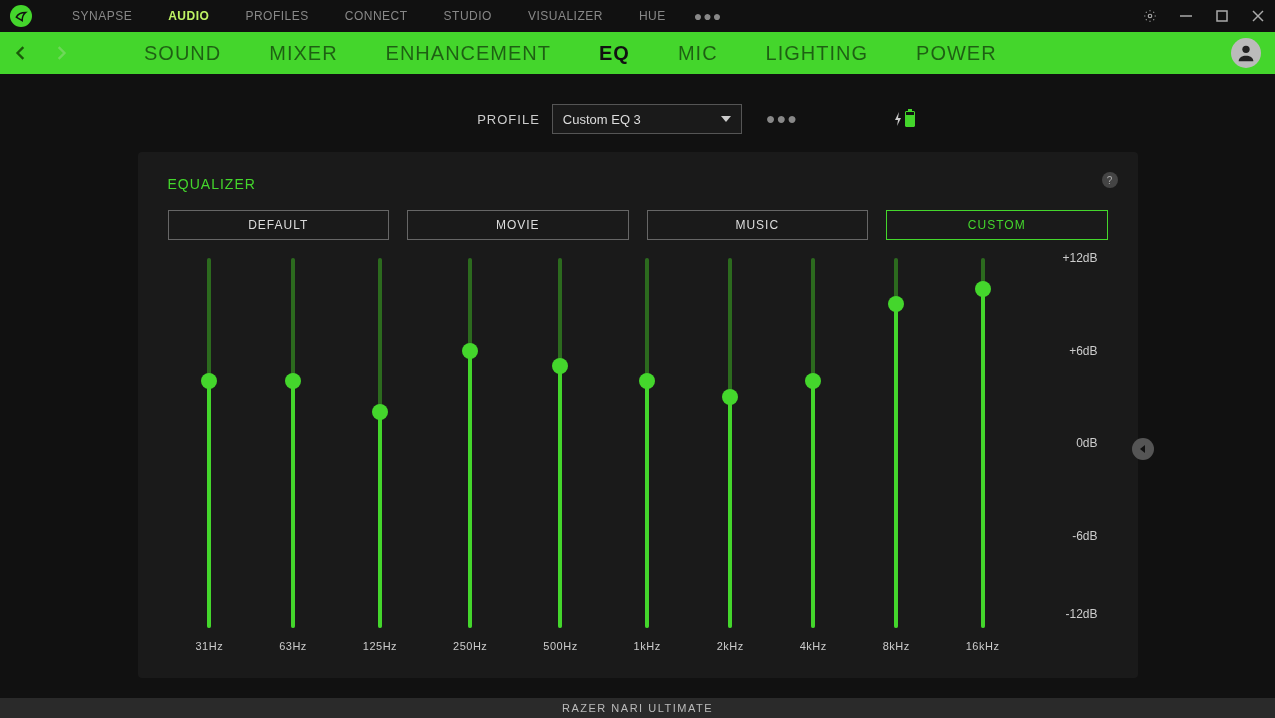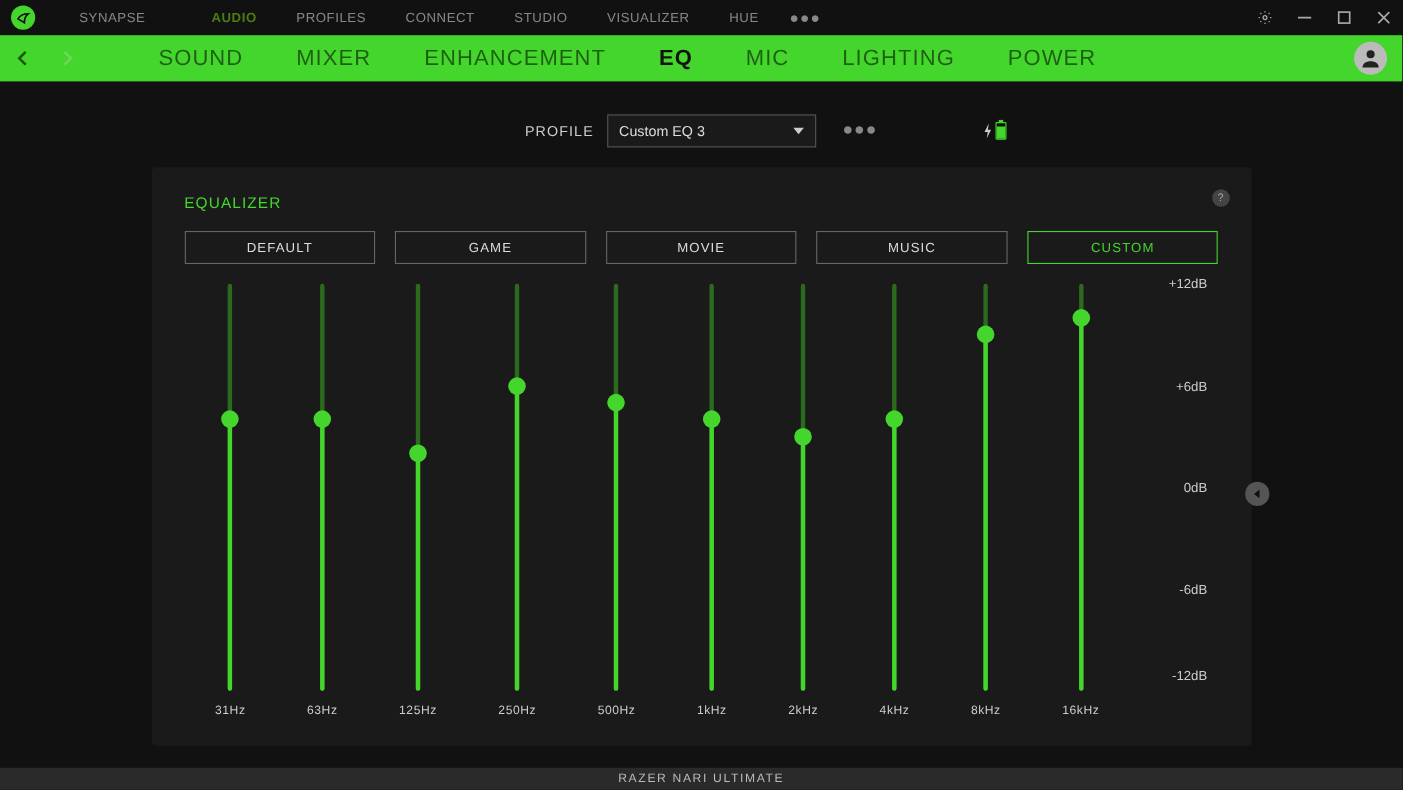--- a/index.html
+++ b/index.html
@@ -2,21 +2,21 @@
 <html><head>
 <meta charset="utf-8">
 <style>
   * { margin: 0; padding: 0; box-sizing: border-box; font-family: Arial, Helvetica, sans-serif; }
   html, body { width: 1275px; height: 718px; background: #111; color: #ccc; overflow: hidden; }
   .topbar { height: 32px; background: #111; display: flex; align-items: center; padding: 0 10px; }
   .logo-circle { width: 22px; height: 22px; border-radius: 50%; background: #44d62c; display: flex; align-items: center; justify-content: center; margin-right: 40px; }
   .logo-circle svg { width: 14px; height: 14px; }
   .top-tabs { display: flex; gap: 36px; font-size: 12px; letter-spacing: 0.5px; color: #888; }
   .top-tab { cursor: pointer; }
-  .top-tab.active { color: #4d7c0f; font-weight: bold; margin-left: 24px; }
+  .top-tab.active { color: #bef264; font-weight: bold; }
   .top-more { margin-left: 28px; color: #888; cursor: pointer; font-size: 14px; letter-spacing: 1px; }
   .top-right { margin-left: auto; display: flex; align-items: center; gap: 22px; }
   .win-btn { width: 14px; height: 14px; color: #aaa; cursor: pointer; display: flex; align-items: center; justify-content: center; }
   .subnav { height: 42px; background: #44d62c; display: flex; align-items: center; padding: 0 14px; gap: 26px; }
   .nav-arrow { width: 14px; height: 14px; cursor: pointer; }
   .sub-tabs { display: flex; gap: 48px; margin-left: 50px; font-size: 20px; font-weight: 500; letter-spacing: 1px; color: rgba(0,0,0,0.55); }
   .sub-tab { cursor: pointer; }
   .sub-tab.active { color: #111; font-weight: 700; }
   .avatar { margin-left: auto; width: 30px; height: 30px; border-radius: 50%; background: #bbb; display: flex; align-items: center; justify-content: center; }
   .avatar svg { width: 22px; height: 22px; color: #222; }
@@ -137,21 +137,20 @@
         <div class="battery-fill"></div>
       </div>
   </div>
 </div>
 
 <div class="panel">
   <div class="help-icon">?</div>
   <div class="panel-title">EQUALIZER</div>
   <div class="preset-row" id="preset-row">
       <div class="preset-btn">DEFAULT</div>
-      <div class="preset-btn">GAME</div>
       <div class="preset-btn">MOVIE</div>
       <div class="preset-btn">MUSIC</div>
       <div class="preset-btn active">CUSTOM</div>
     </div>
   <div class="eq-area">
     <div class="sliders" id="sliders">
         <div class="slider-col">
           <div class="slider-track">
             <div class="slider-green" style="top: 123.333px; bottom: 0px;"></div>
             <div class="slider-thumb" style="top: 123.333px;"></div>

